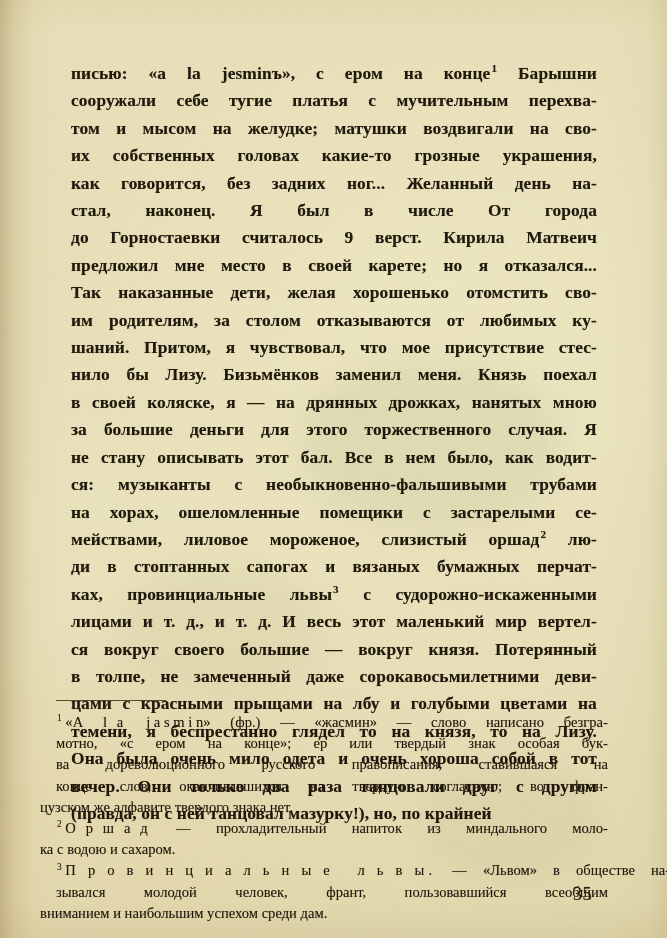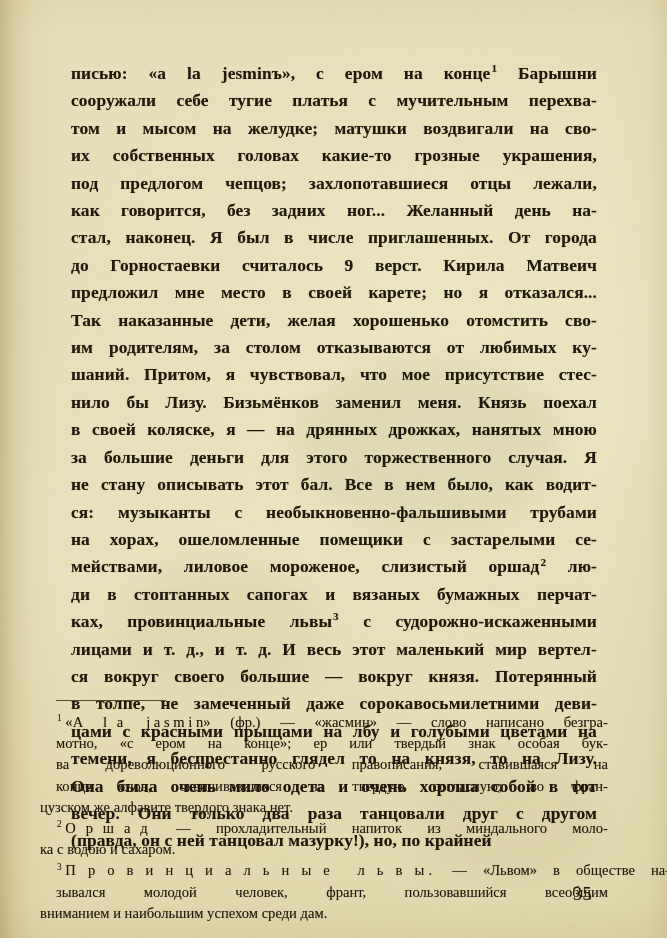--- a/index.html
+++ b/index.html
@@ -211,45 +211,36 @@
           </span>
           <span class="line j">
             <span>их</span>
             <span>собственных</span>
             <span>головах</span>
             <span>какие-то</span>
             <span>грозные</span>
             <span>украшения,</span>
           </span>
           <span class="line j">
-            <span>под</span>
-            <span>предлогом</span>
-            <span>чепцов;</span>
-            <span>захлопотавшиеся</span>
-            <span>отцы</span>
-            <span>лежали,</span>
-          </span>
-          <span class="line j">
             <span>как</span>
             <span>говорится,</span>
             <span>без</span>
             <span>задних</span>
             <span>ног...</span>
             <span>Желанный</span>
             <span>день</span>
             <span>на-</span>
           </span>
           <span class="line j">
             <span>стал,</span>
             <span>наконец.</span>
             <span>Я</span>
             <span>был</span>
             <span>в</span>
             <span>числе</span>
-            <span>приглашенных.</span>
             <span>От</span>
             <span>города</span>
           </span>
           <span class="line j">
             <span>до</span>
             <span>Горностаевки</span>
             <span>считалось</span>
             <span>9</span>
             <span>верст.</span>
             <span>Кирила</span>

